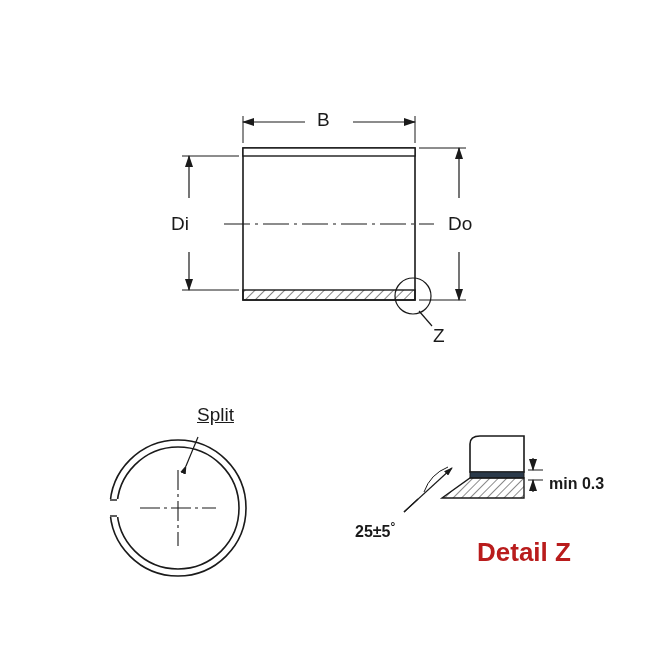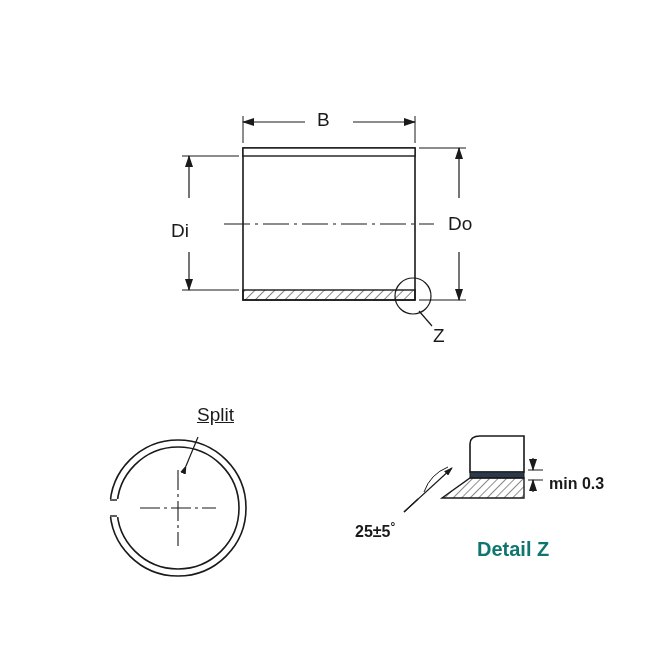--- a/index.html
+++ b/index.html
@@ -35,22 +35,22 @@
     font-size: 19px;
     color: #1a1a1a;
     white-space: nowrap;
     line-height: 1;
   }
   .lbl-small {
     font-size: 16px;
     font-weight: bold;
   }
   .lbl-detail {
-    color: #0f766e;
-    font-size: 20px;
+    color: #b91c1c;
+    font-size: 26px;
     font-weight: bold;
   }
   .sup {
     font-size: 12px;
     vertical-align: super;
   }
 </style>
 </head>
 <body>
 
@@ -132,21 +132,21 @@
 
       <line x1="528" y1="470" x2="543" y2="470" stroke="#1a1a1a" stroke-width="1"></line>
       <line x1="528" y1="480" x2="543" y2="480" stroke="#1a1a1a" stroke-width="1"></line>
       <line x1="533" y1="458" x2="533" y2="470" stroke="#1a1a1a" stroke-width="1.2" marker-end="url(#arrR)"></line>
       <line x1="533" y1="492" x2="533" y2="480" stroke="#1a1a1a" stroke-width="1.2" marker-end="url(#arrR)"></line>
     </g>
   </svg>
 
   <div class="lbl" style="left:317px; top:110px;">B</div>
 
-  <div class="lbl" style="left:171px; top:214px;margin-top:7px;">Di</div>
+  <div class="lbl" style="left:171px; top:214px;">Di</div>
 
   <div class="lbl" style="left:448px; top:214px;">Do</div>
 
   <div class="lbl" style="left:433px; top:326px;">Z</div>
 
   <div class="lbl" style="left:197px; top:405px;text-decoration:underline;">Split</div>
 
   <div class="lbl lbl-small" style="left:355px; top:521px;">
     <span>25±5</span><span class="sup">°</span>
   </div>

